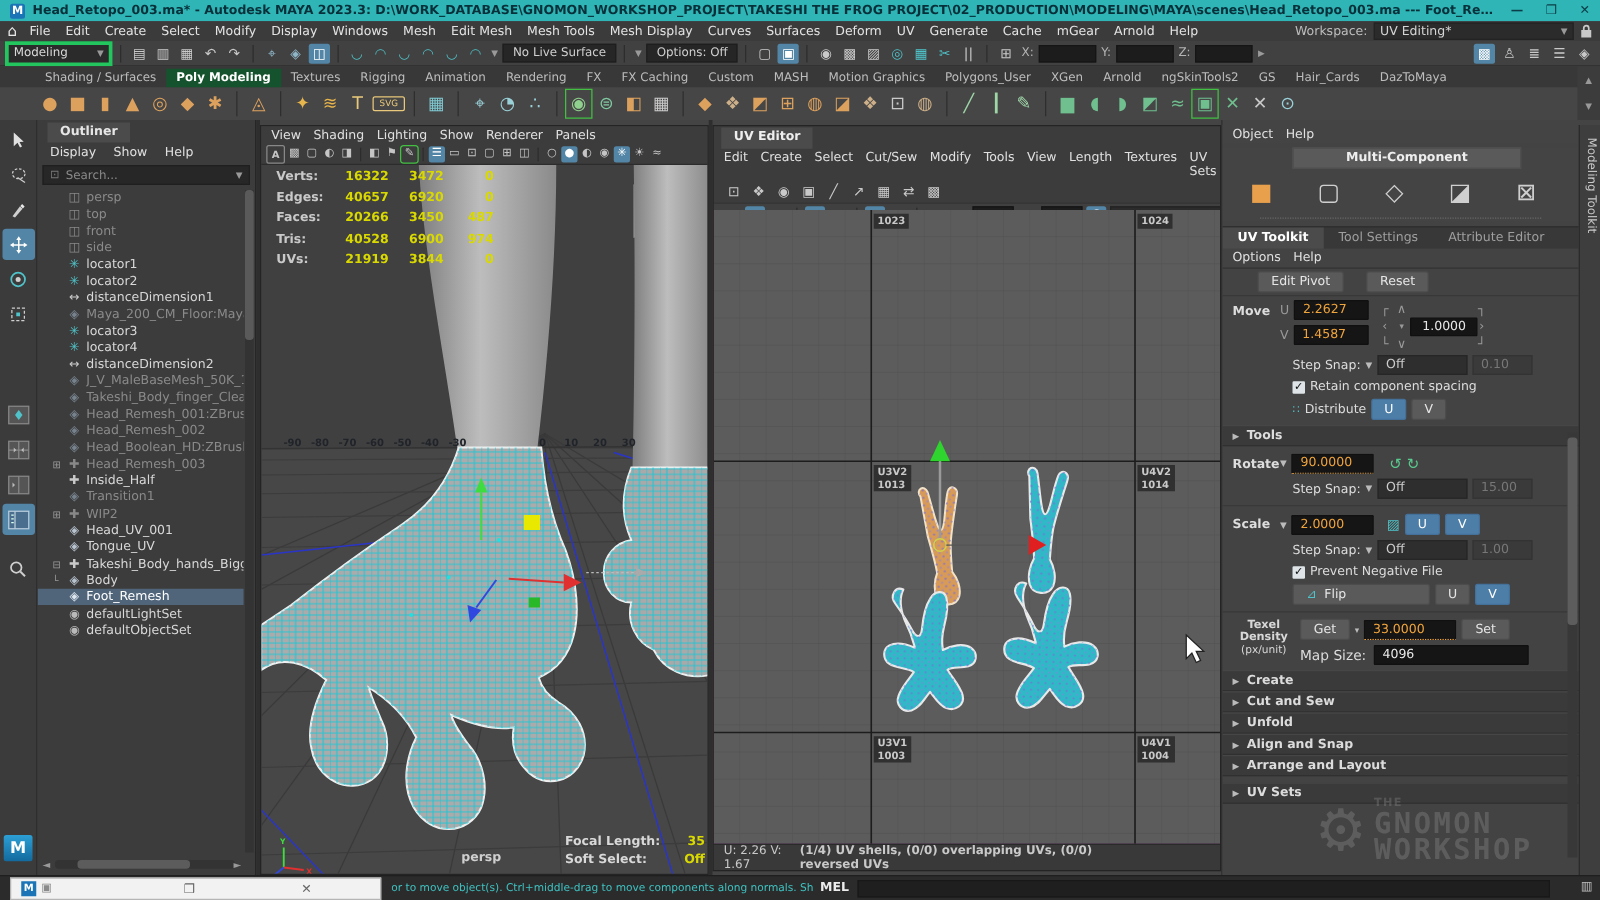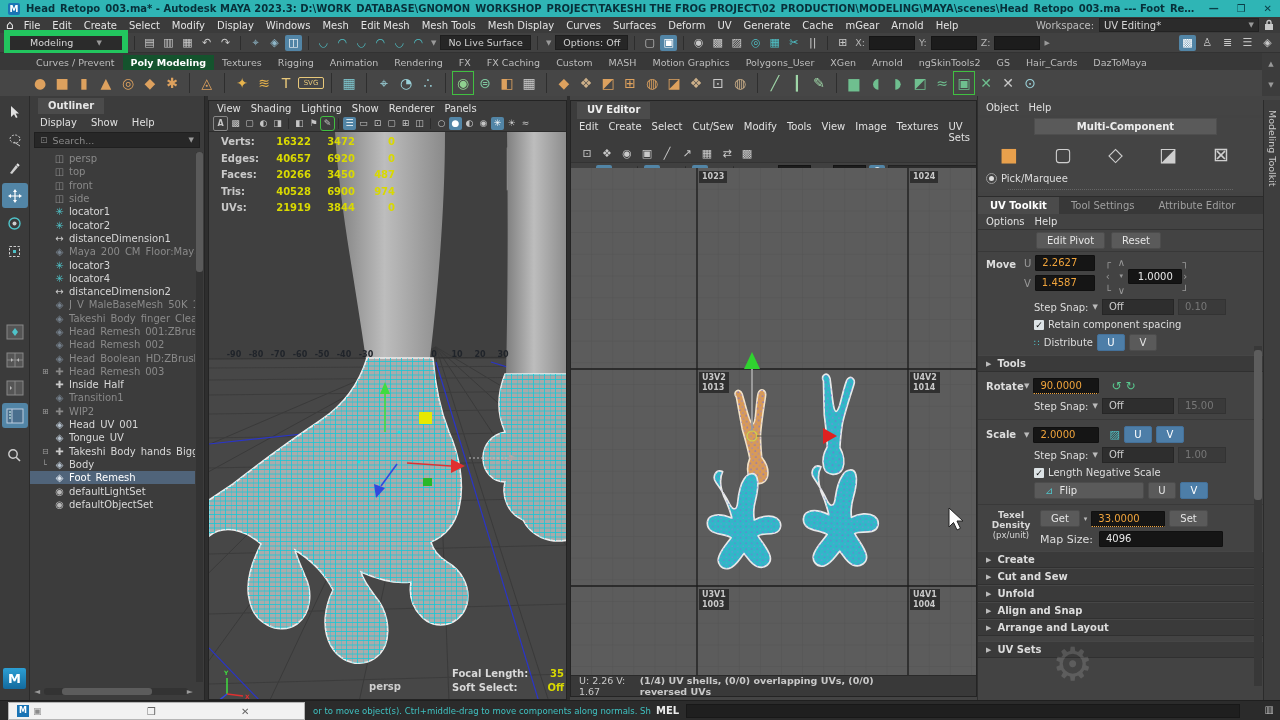--- a/index.html
+++ b/index.html
@@ -13,21 +13,21 @@
   
   .menubar{left:0;top:17px;width:1280px;height:16px;background:#3b3b3b;display:flex;align-items:center;padding:0 6px;box-sizing:border-box}
   .homeicon{color:#e9e9e9;font-size:12px;margin-right:4px}
   .mi{padding:0 6px;font-size:10px;color:#e3e3e3;white-space:nowrap}
   .ws{margin-left:auto;display:flex;align-items:center;gap:5px;font-size:10px}
   .wslabel{color:#bdbdbd}
   .wsdd{width:150px;height:12px;background:#2b2b2b;border:1px solid#232323;display:flex;align-items:center;justify-content:space-between;padding:0 4px;color:#d5d5d5}
   .locksvg{width:10px;height:12px}
   
   .statusline{left:0;top:33px;width:1280px;height:20px;background:#414141;border-bottom:1px solid #323232;display:flex;align-items:center;padding:0 4px;box-sizing:border-box;gap:2px}
-  .modedd{width:72px;height:14px;background:#2b2b2b;border:6px solid #22c55e;display:flex;align-items:center;justify-content:space-between;padding:0 20px;font-size:9.5px;color:#d8d8d8}
+  .modedd{width:72px;height:14px;background:#2b2b2b;border:3px solid #22c55e;display:flex;align-items:center;justify-content:space-between;padding:0 4px;font-size:9.5px;color:#d8d8d8}
   .sl{display:inline-flex;align-items:center;justify-content:center}
   .sl.sep{width:1px;height:14px;background:#2d2d2d;margin:0 4px}
   .sl.icon{width:17px;height:16px;color:#c9c9c9;font-size:11px;border-radius:2px}
   .sl.icon.active{background:#5285a6;color:#fff}
   .sl.field{background:#262626;border:1px solid #1e1e1e;height:13px;padding:0 7px;color:#cfcfcf;font-size:9.5px;white-space:nowrap}
   .sl.label{color:#b5b5b5;font-size:9.5px;padding:0 2px}
   .sl.input{width:44px;height:12px;background:#1c1c1c;border:1px solid #151515}
   .sl.dd{color:#9a9a9a;font-size:7px;padding:0 2px}
   .sl-right{margin-left:auto;display:flex;gap:3px;align-items:center}
   
@@ -260,21 +260,21 @@
         <span class="sl icon">♙</span>
         <span class="sl icon">≣</span>
         <span class="sl icon">☰</span>
         <span class="sl icon">◈</span>
       </span>
   </div>
 
   <div class="abs shelftabs">
     <span style="display:flex">
 
-    <span class="stab">Curves / Prevent</span>
+    <span class="stab">Shading / Surfaces</span>
         <span class="stab active">Poly Modeling</span>
         <span class="stab">Textures</span>
         <span class="stab">Rigging</span>
         <span class="stab">Animation</span>
         <span class="stab">Rendering</span>
         <span class="stab">FX</span>
         <span class="stab">FX Caching</span>
         <span class="stab">Custom</span>
         <span class="stab">MASH</span>
         <span class="stab">Motion Graphics</span>
@@ -817,21 +817,21 @@
     <div class="uv-tab">UV Editor</div>
     <div class="panel-menus">
 
     <span>Edit</span>
         <span>Create</span>
         <span>Select</span>
         <span>Cut/Sew</span>
         <span>Modify</span>
         <span>Tools</span>
         <span>View</span>
-        <span>Image</span>
+        <span>Length</span>
         <span>Textures</span>
         <span>UV Sets</span>
       </div>
     <div class="uv-toolrow1">
 
     <span class="uv2 icon">⊡</span>
         <span class="uv2 icon">❖</span>
         <span class="uv2 icon">◉</span>
         <span class="uv2 icon">▣</span>
         <span class="uv2 icon">╱</span>
@@ -942,41 +942,37 @@
     <div class="mtk">
       <div class="mtk-btn">Multi-Component</div>
       <div class="mtk-icons">
 
       <span class="mtkic" style="color: rgb(232, 160, 76);">■</span>
           <span class="mtkic" style="color: rgb(207, 207, 207);">▢</span>
           <span class="mtkic" style="color: rgb(207, 207, 207);">◇</span>
           <span class="mtkic" style="color: rgb(207, 207, 207);">◪</span>
           <span class="mtkic" style="color: rgb(207, 207, 207);">⊠</span>
         </div>
-      <div class="rp-row">
-        <span class="radio"></span>
-        <span>Pick/Marquee</span>
-      </div>
       <div class="dotted"></div>
     </div>
     <div class="rp-tabs">
       <span style="display:flex">
 
       <span class="rptab active">UV Toolkit</span>
           <span class="rptab">Tool Settings</span>
           <span class="rptab">Attribute Editor</span>
         </span>
     </div>
     <div class="panel-menus" style="background:#434343;border-bottom:1px solid #333">
 
     <span>Options</span>
         <span>Help</span>
       </div>
 
-    <div class="rp-row" style="padding-left:58px;gap:6px">
+    <div class="rp-row" style="padding-left:28px;gap:18px">
       <span class="btn">Edit Pivot</span>
       <span class="btn">Reset</span>
     </div>
 
     <div style="border-top:1px solid #383838;padding-top:3px">
       <div style="display:flex;padding:0 8px;font-size:10px">
         <span style="width:38px;padding-top:4px;font-weight:bold">Move</span>
         <span style="display:flex;flex-direction:column;gap:4px">
           <span style="display:flex;align-items:center;gap:4px">
             <span class="dim">U</span>
@@ -1048,21 +1044,21 @@
       <span class="btn blue uv">V</span>
     </div>
     <div class="rp-row" style="padding-left:56px">
       <span>Step Snap:</span>
       <span class="tri">▼</span>
       <span class="snapbox">Off</span>
       <span class="dis">1.00</span>
     </div>
     <div class="rp-row" style="padding-left:56px">
       <span class="check">✓</span>
-      <span>Length Negative Scale</span>
+      <span>Prevent Negative File</span>
     </div>
     <div class="rp-row" style="padding-left:56px;padding-bottom:5px">
       <span class="btn" style="width:88px;text-align:left;display:flex;gap:6px">
         <span style="color:#4fc3c9">⊿</span>
         <span>Flip</span>
       </span>
       <span class="btn uv">U</span>
       <span class="btn blue uv">V</span>
     </div>
 
@@ -1120,20 +1116,25 @@
         <div class="rp-thumb"></div>
       </div>
   </div>
 
   <div class="abs vtab">
     <div class="vtab-txt">Modeling Toolkit</div>
   </div>
 
   <div class="abs watermark">
     <span class="wm-gear">⚙</span>
+    <span>
+      <div class="wm-the">THE</div>
+      <div class="wm-big">GNOMON</div>
+      <div class="wm-big">WORKSHOP</div>
+    </span>
   </div>
 
   <div class="abs helpline">
     <div class="hl-window">
       <span class="hl-m">M</span>
       <span class="hl-copy">▣</span>
       <span class="hl-max">❒</span>
       <span class="hl-close">✕</span>
     </div>
     <div class="hl-text">or to move object(s). Ctrl+middle-drag to move components along normals. Shift+drag manipulator axis or plane handles to extrude components or clone objects. Ctrl+Shift+drag to c</div>

